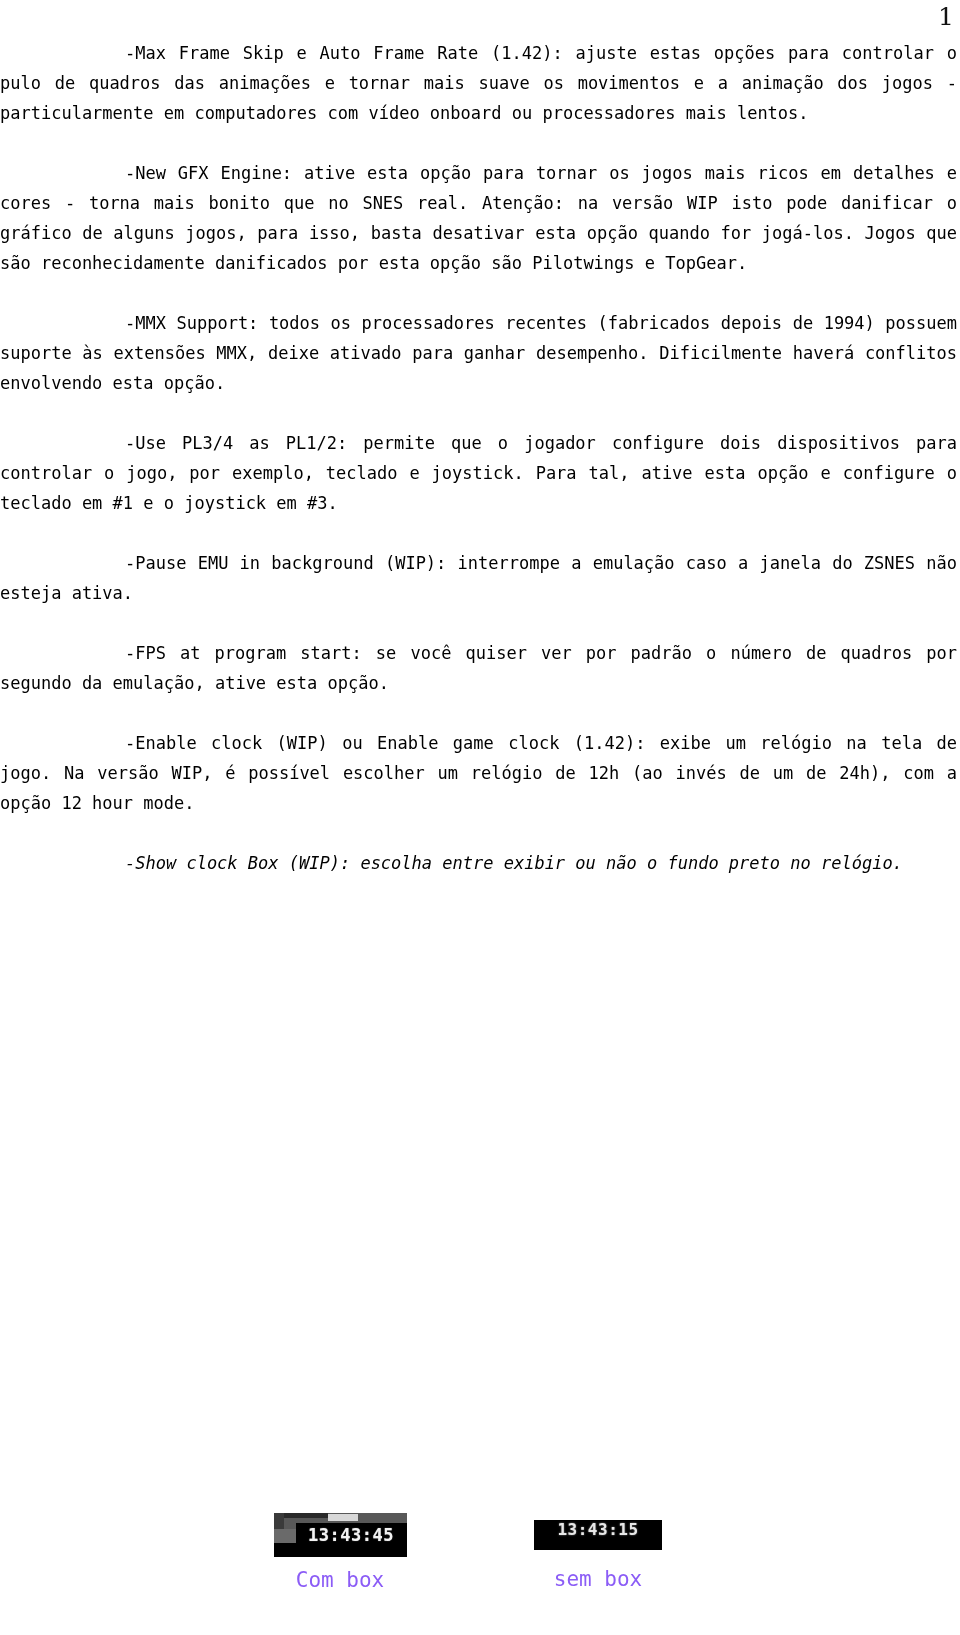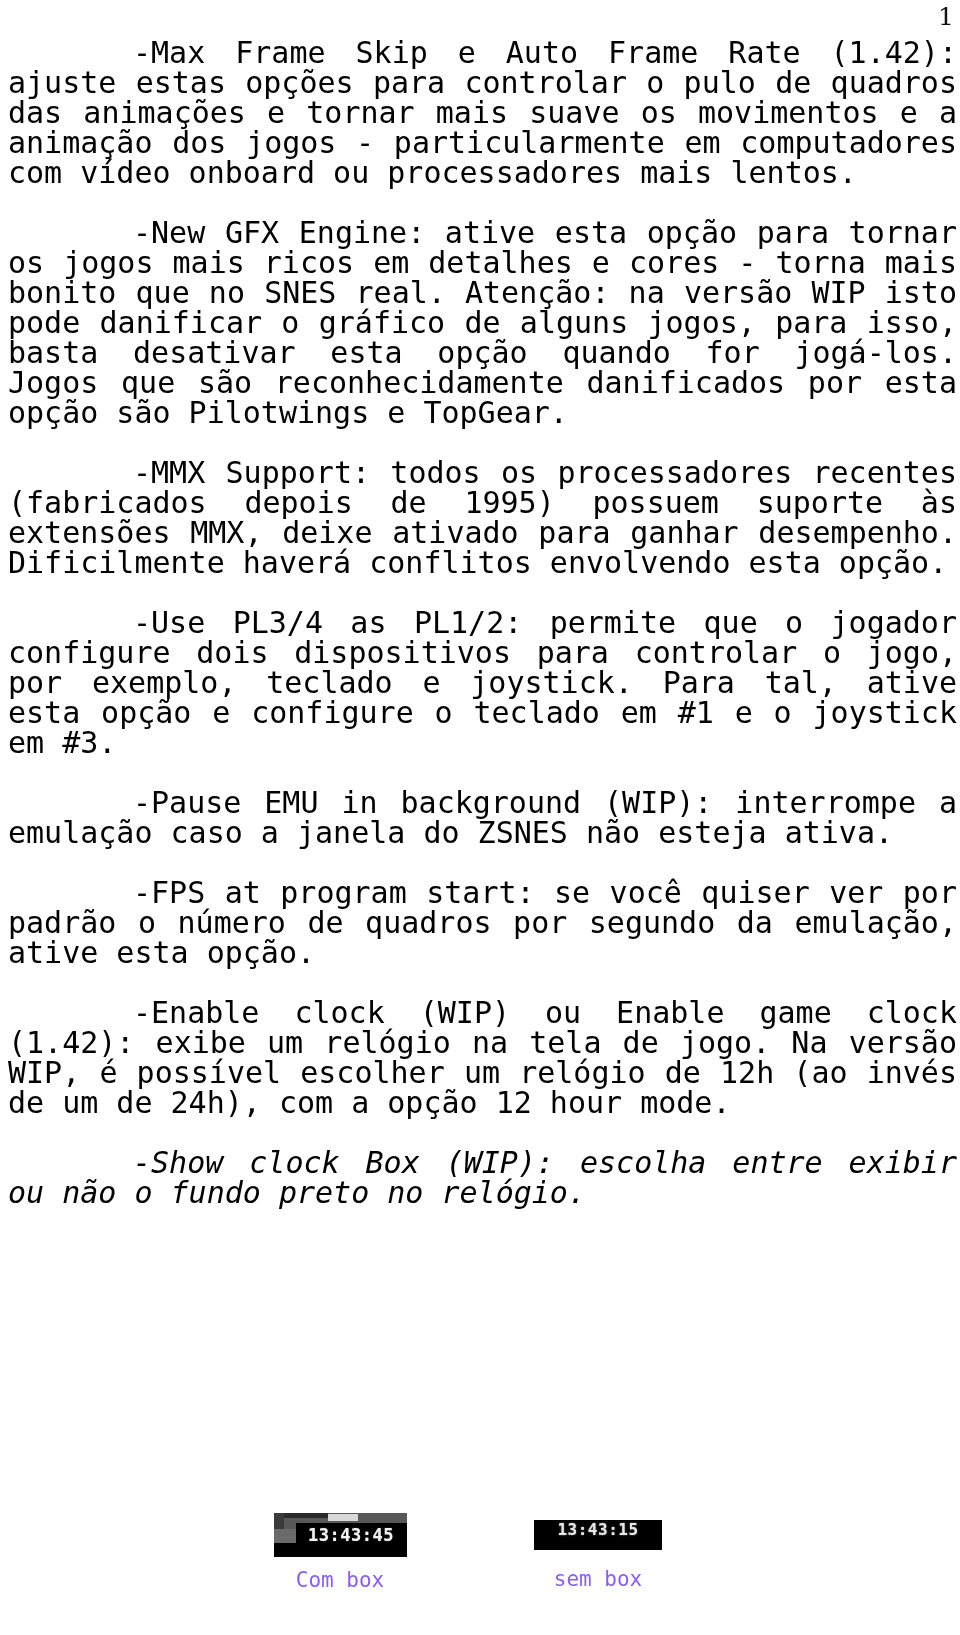--- a/index.html
+++ b/index.html
@@ -32,24 +32,24 @@
     letter-spacing: 0px;
     color: #111;
   }
   .body-text {
     position: absolute;
     top: 38px;
     left: 0px;
     width: 957px;
   }
   p.para {
-    margin: 0 0 30px 8px;
+    margin: 0 0 30px 0;
     text-align: justify;
     text-align-last: left;
-    font-size: 30px;
+    font-size: 17px;
     line-height: 30px;
     text-indent: 125px;
     letter-spacing: 0px;
     word-spacing: 0px;
     hyphens: none;
   }
   p.para:last-of-type {
     margin-bottom: 0;
     font-style: italic;
   }
@@ -164,21 +164,21 @@
 </head>
 <body>
 
 <div class="page">
 
   <div class="page-number">1</div>
 
   <div class="body-text">
     <p class="para">-Max Frame Skip e Auto Frame Rate (1.42): ajuste estas opções para controlar o pulo de quadros das animações e tornar mais suave os movimentos e a animação dos jogos - particularmente em computadores com vídeo onboard ou processadores mais lentos.</p>
     <p class="para">-New GFX Engine: ative esta opção para tornar os jogos mais ricos em detalhes e cores - torna mais bonito que no SNES real. Atenção: na versão WIP isto pode danificar o gráfico de alguns jogos, para isso, basta desativar esta opção quando for jogá-los. Jogos que são reconhecidamente danificados por esta opção são Pilotwings e TopGear.</p>
-    <p class="para">-MMX Support: todos os processadores recentes (fabricados depois de 1995) possuem suporte às extensões MMX, deixe ativado para ganhar desempenho. Dificilmente haverá conflitos envolvendo esta opção.</p>
+    <p class="para">-MMX Support: todos os processadores recentes (fabricados depois de 1994) possuem suporte às extensões MMX, deixe ativado para ganhar desempenho. Dificilmente haverá conflitos envolvendo esta opção.</p>
     <p class="para">-Use PL3/4 as PL1/2: permite que o jogador configure dois dispositivos para controlar o jogo, por exemplo, teclado e joystick. Para tal, ative esta opção e configure o teclado em #1 e o joystick em #3.</p>
     <p class="para">-Pause EMU in background (WIP): interrompe a emulação caso a janela do ZSNES não esteja ativa.</p>
     <p class="para">-FPS at program start: se você quiser ver por padrão o número de quadros por segundo da emulação, ative esta opção.</p>
     <p class="para">-Enable clock (WIP) ou Enable game clock (1.42): exibe um relógio na tela de jogo. Na versão WIP, é possível escolher um relógio de 12h (ao invés de um de 24h), com a opção 12 hour mode.</p>
     <p class="para">-Show clock Box (WIP): escolha entre exibir ou não o fundo preto no relógio.</p>
   </div>
 
   <div class="figures">
 
     <div class="fig fig-a">

